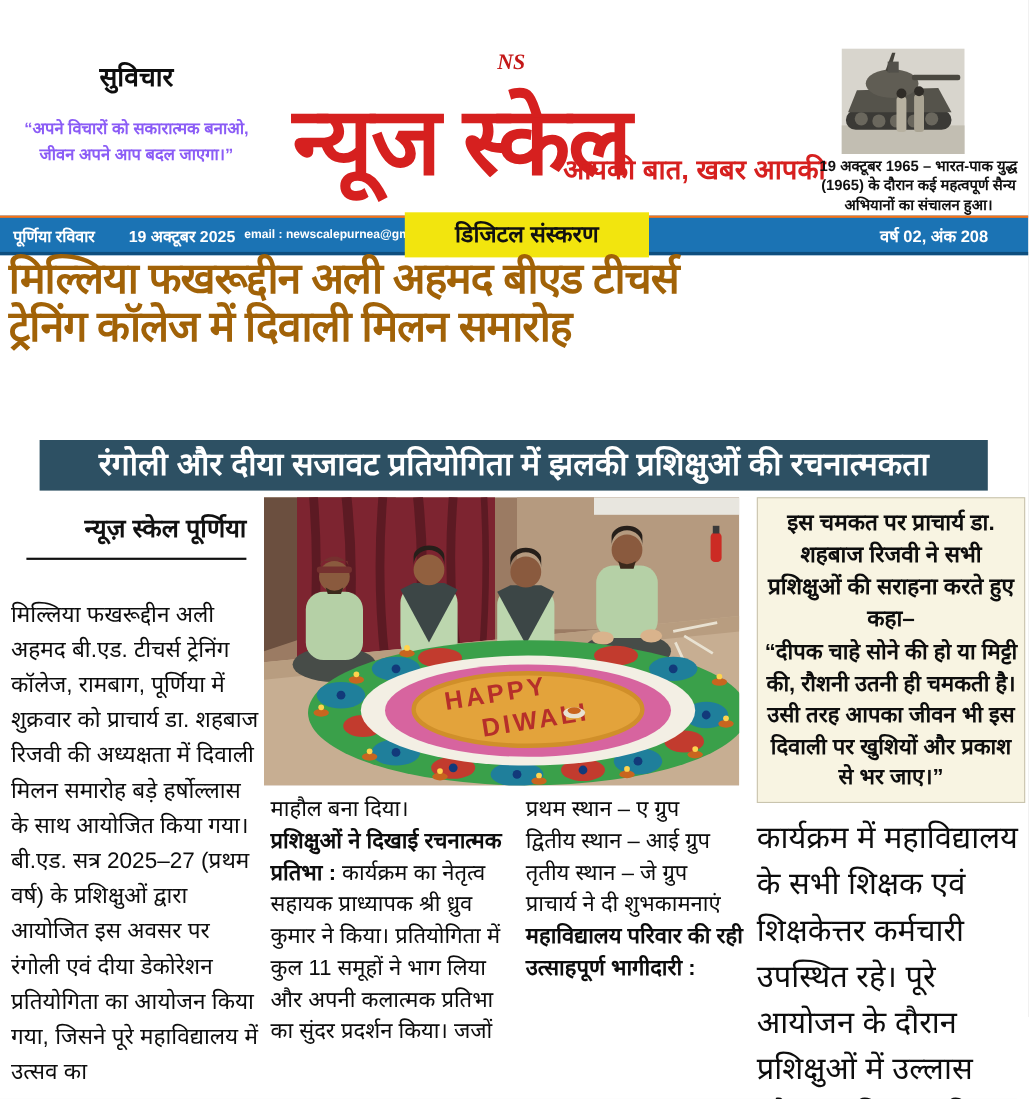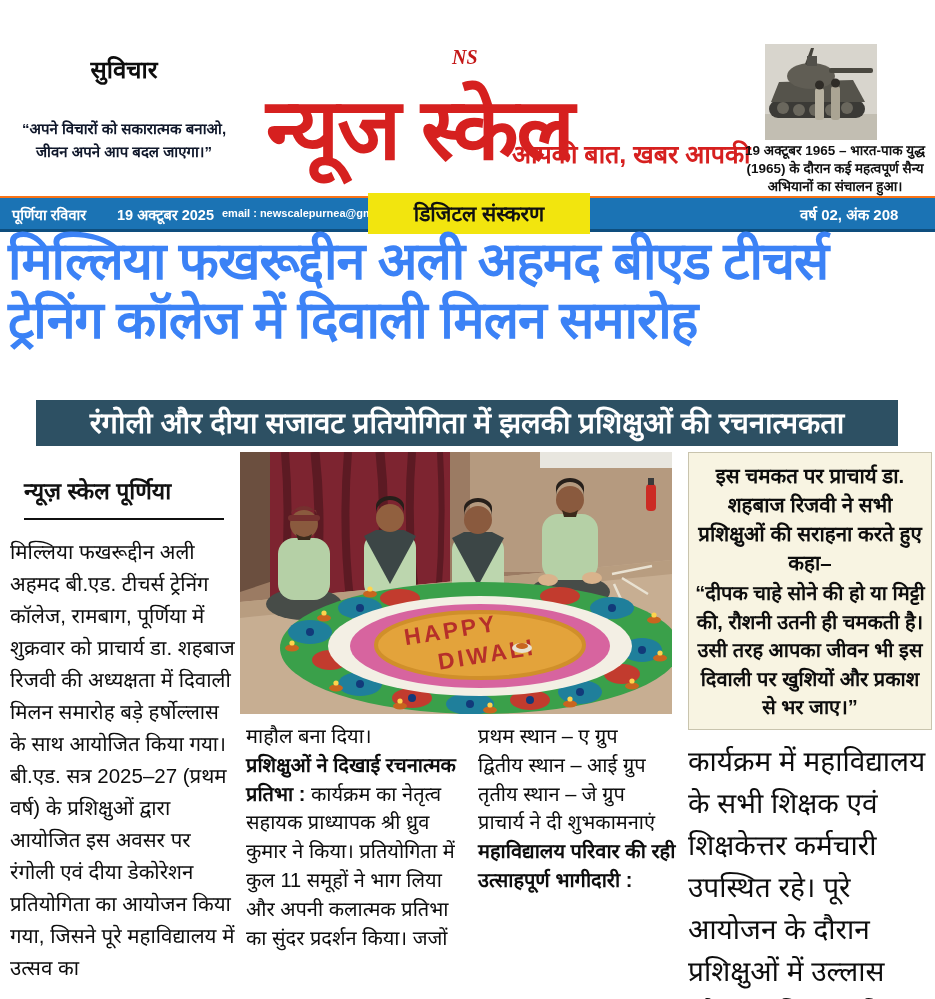--- a/index.html
+++ b/index.html
@@ -5,48 +5,48 @@
   html,body{margin:0;padding:0;background:#e8e8e8;}
   .page{
     position:relative;width:935px;height:999px;margin:0 auto;background:#ffffff;
     font-family:"Liberation Sans","DejaVu Sans",sans-serif;color:#111;overflow:hidden;
   }
   .abs{position:absolute;}
 
   
   .suvichar{left:8px;top:52px;width:232px;text-align:center;}
   .suvichar-title{font-size:24px;font-weight:900;color:#0d0d0d;}
-  .suvichar-quote{margin-top:32px;font-size:15px;font-weight:800;line-height:1.55;color:#0f172a;white-space:pre-line;}
+  .suvichar-quote{margin-top:21px;font-size:15px;font-weight:800;line-height:1.55;color:#8b5cf6;white-space:pre-line;}
   .top-tagline{left:238px;top:18px;font-size:29px;font-weight:800;color:#1b79c0;}
   .monogram{left:452px;top:46px;font-size:20px;font-weight:800;font-style:italic;color:#c41818;font-family:"Liberation Serif","DejaVu Serif",serif;}
   .mast-title{left:266px;top:42px;width:470px;font-size:86px;font-weight:900;color:#d6201f;letter-spacing:-2px;line-height:1.05;white-space:nowrap;margin-top:42px;}
   .bottom-tagline{left:512px;top:136px;font-size:25px;font-weight:800;color:#d6201f;}
   .tank-fig{left:765px;top:44px;width:112px;height:96px;}
   .tank-caption{left:736px;top:142px;width:198px;font-size:13.5px;font-weight:800;text-align:center;line-height:1.35;color:#101010;}
 
   
   .info-bar{left:0;top:196px;width:935px;height:31px;background:#1b73b4;border-top:2px solid #f97316;border-bottom:3px solid #0e4e7e;}
   .info-bar span{position:absolute;color:#fff;font-weight:700;white-space:nowrap;}
   .ib-place{left:12px;top:6px;font-size:14.5px;}
   .ib-date{left:117px;top:6px;font-size:14.5px;}
   .ib-email{left:222px;top:9px;font-size:11px;font-weight:600;}
   .ib-edition{position:absolute;left:368px;top:-5px;width:222px;height:41px;background:#f2e50e;color:#111;
     font-size:21px;font-weight:900;text-align:center;line-height:41px;}
   .ib-rni{left:601px;top:5px;font-size:16px;font-weight:700;}
   .ib-issue{left:800px;top:6px;font-size:15px;}
 
   
-  .headline{left:8px;top:232px;width:920px;font-size:52px;font-weight:900;color:#3b82f6;line-height:1.14;letter-spacing:-1px;}
+  .headline{left:8px;top:232px;width:920px;font-size:39px;font-weight:900;color:#a16207;line-height:1.14;letter-spacing:-1px;}
   .subheadline{left:36px;top:400px;width:862px;height:46px;background:#2d5063;color:#fff;
     font-size:29px;font-weight:800;text-align:center;line-height:47px;white-space:nowrap;}
 
   
   .col1{left:10px;top:458px;width:228px;}
-  .byline{width:200px;margin:16px auto;text-align:left;font-size:23px;font-weight:900;padding-bottom:12px;border-bottom:2.5px solid #101010;}
-  .col1-text{margin-top:14px;font-size:20.5px;line-height:1.56;color:#0d0d0d;}
+  .byline{width:200px;margin:5px auto;text-align:right;font-size:23px;font-weight:900;padding-bottom:12px;border-bottom:2.5px solid #101010;}
+  .col1-text{margin-top:34px;font-size:20.5px;line-height:1.56;color:#0d0d0d;}
   .photo-fig{left:240px;top:452px;width:432px;height:262px;}
   .col2{left:246px;top:722px;width:218px;font-size:20px;line-height:1.44;color:#0d0d0d;}
   .col2 p{margin:0;}
   .col2 .bold-lead{font-weight:900;}
   .col3{left:478px;top:722px;width:202px;font-size:20px;line-height:1.44;color:#0d0d0d;}
   .col3 div{white-space:nowrap;}
   .col3 .bold{font-weight:900;white-space:normal;}
   .col4{left:688px;top:452px;width:244px;}
   .quote-box{background:#f8f4e2;border:1px solid #c9c4ae;padding:8px 6px;text-align:center;}
   .quote-head{font-size:20.5px;font-weight:900;line-height:1.42;color:#0d0d0d;}

